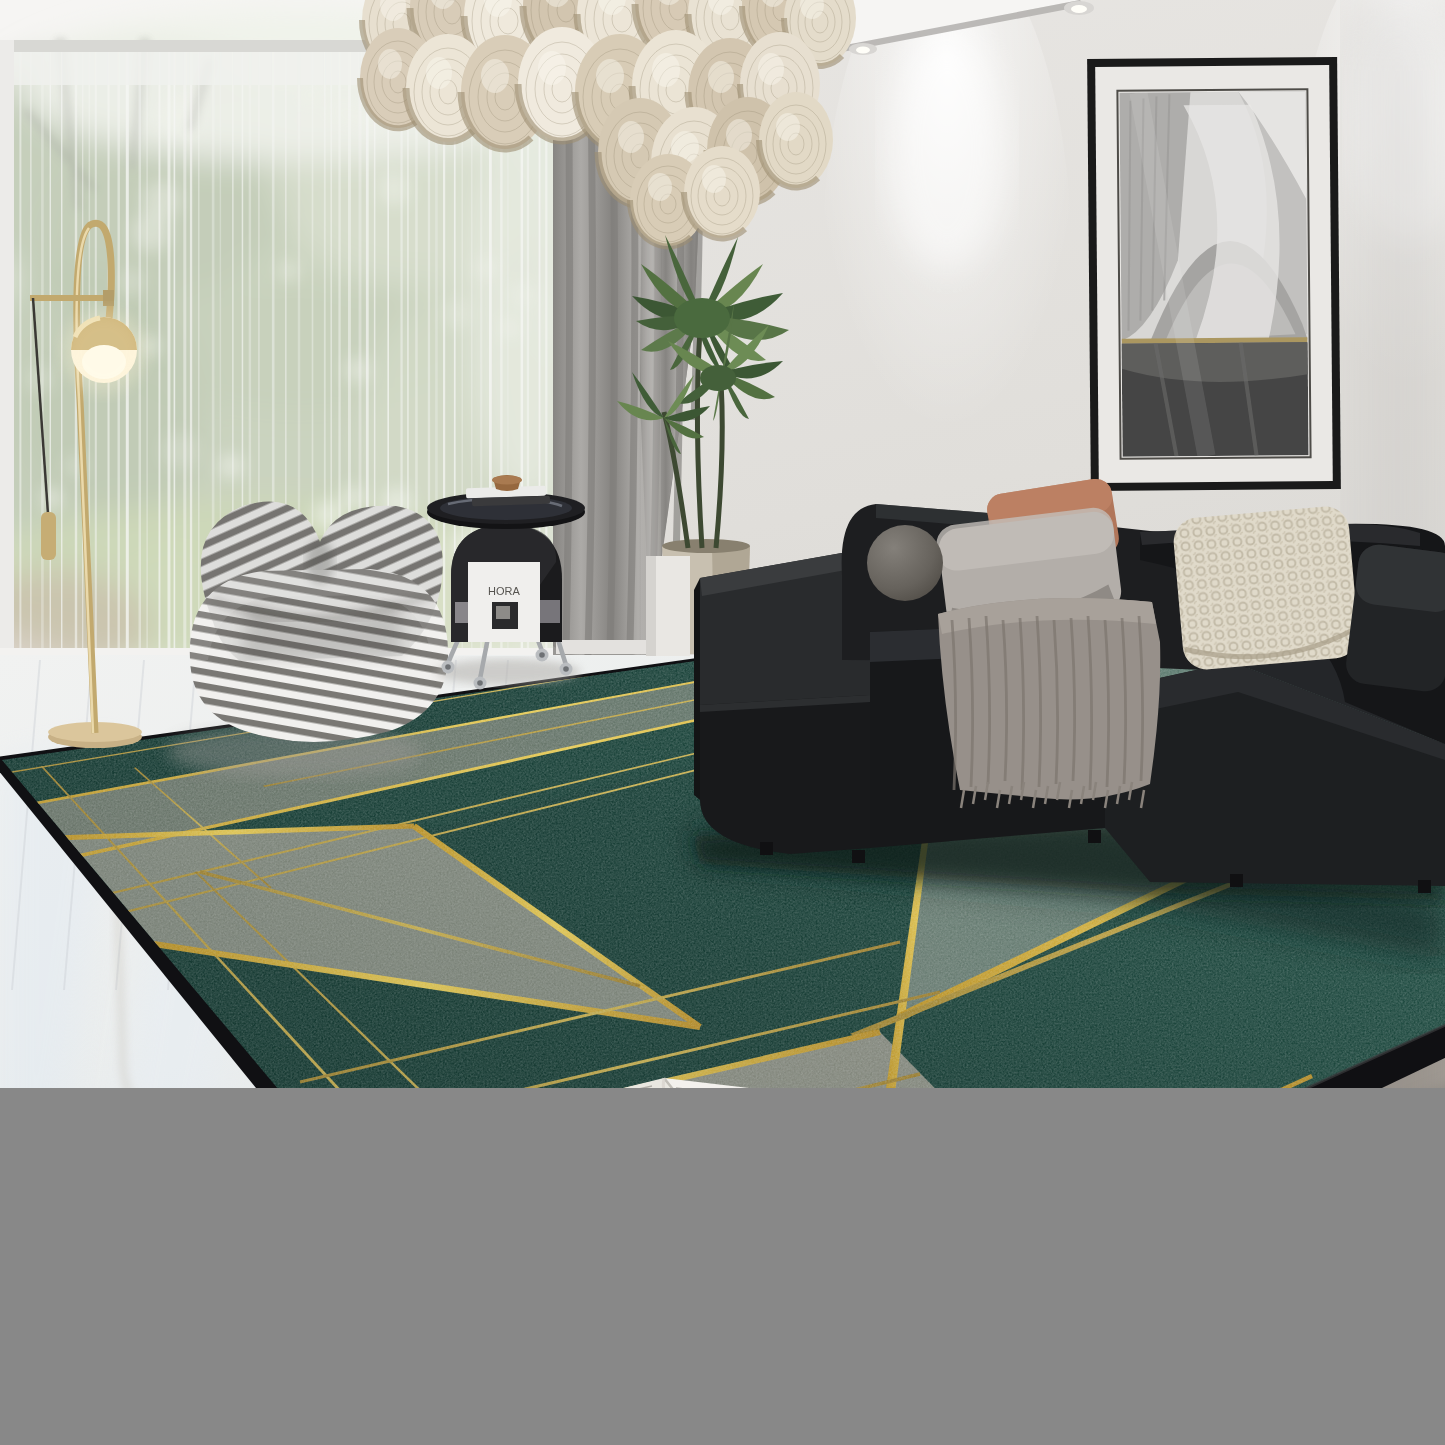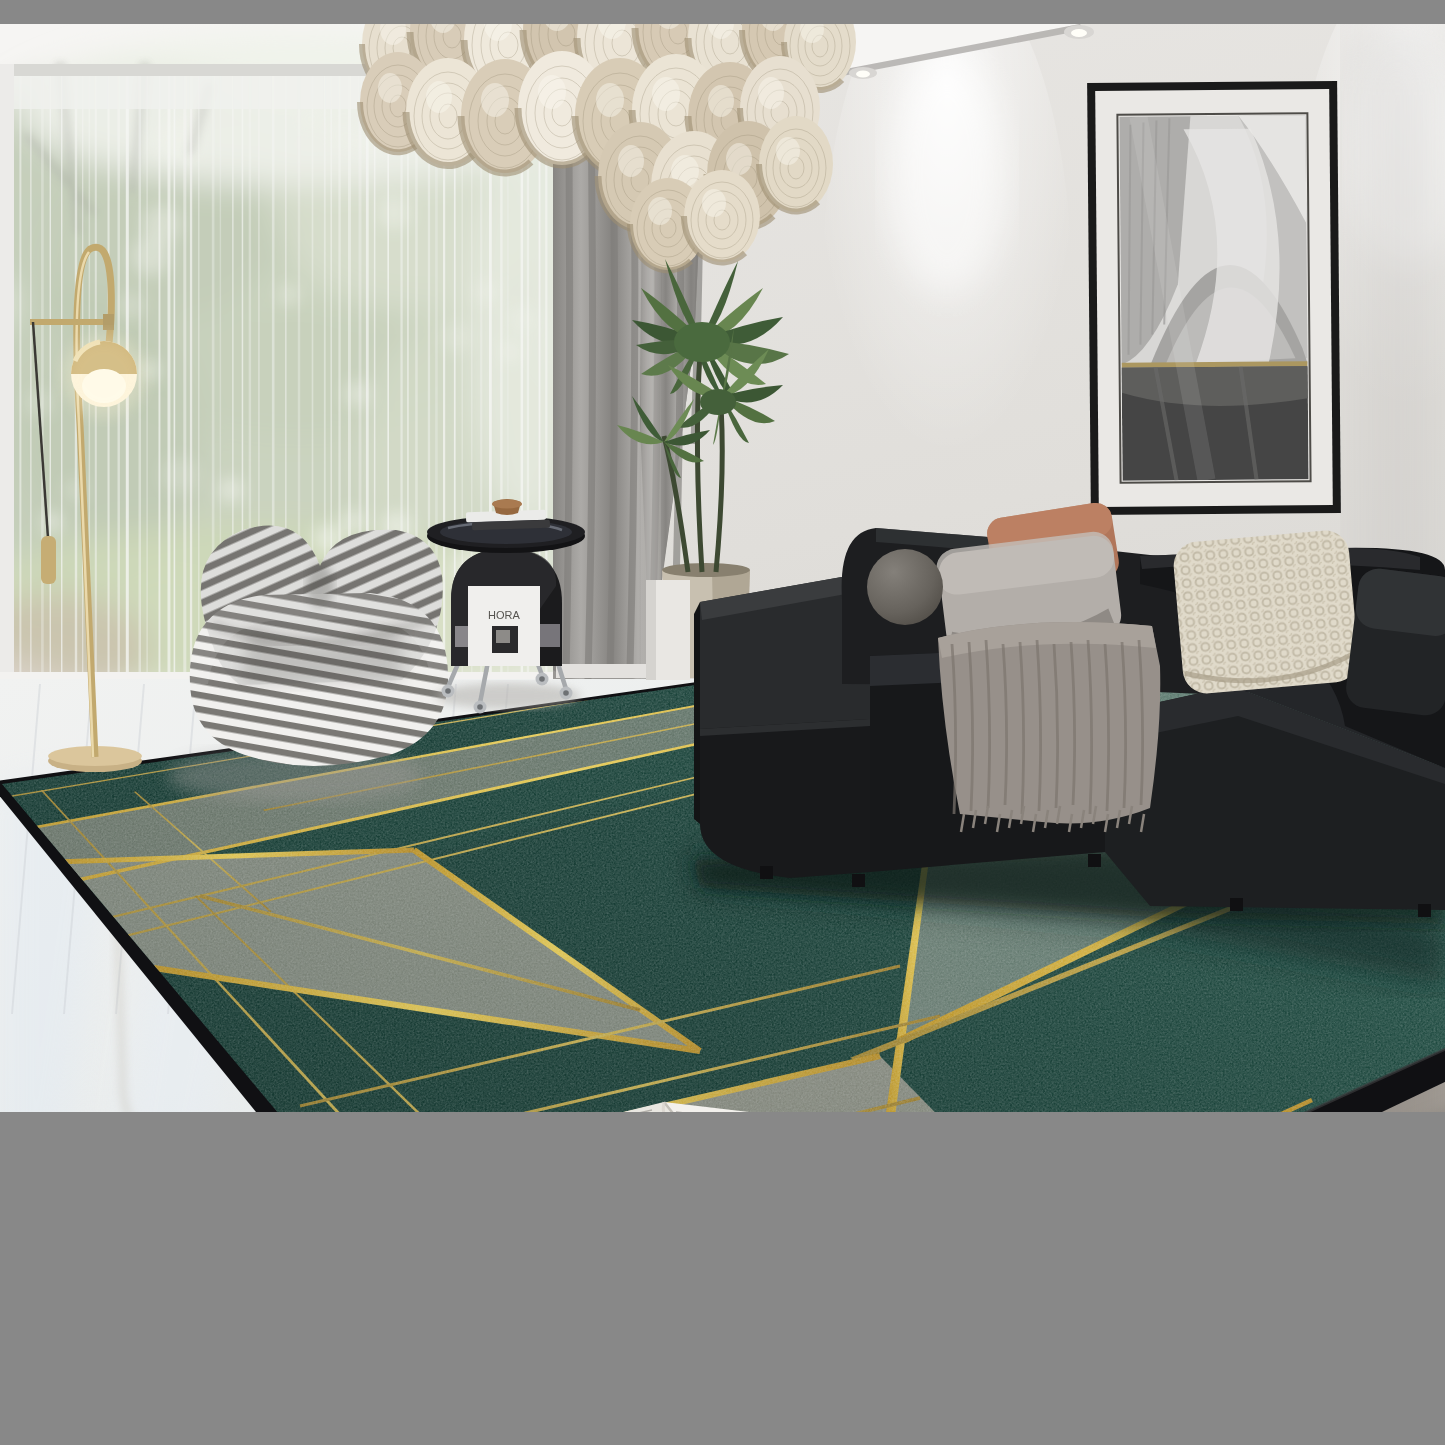--- a/index.html
+++ b/index.html
@@ -1,14 +1,14 @@
 <!DOCTYPE html>
 <html><head><meta charset="utf-8"><style>
 html,body{margin:0;padding:0;background:#888;}
-#scene{width:1445px;height:1088px;position:relative;overflow:hidden;font-family:"Liberation Sans",sans-serif;margin-top:24px;}
+#scene{width:1445px;height:1088px;position:relative;overflow:hidden;font-family:"Liberation Sans",sans-serif;}
 </style></head><body>
 <div id="scene">
 <svg width="1445" height="1445" viewBox="0 0 1445 1445" xmlns="http://www.w3.org/2000/svg">
 <defs>
 <linearGradient id="wallg" x1="0" y1="0" x2="0.2" y2="1">
  <stop offset="0" stop-color="#e9e7e4"></stop>
           <stop offset="0.45" stop-color="#e0deda"></stop>
           <stop offset="1" stop-color="#d0cecb"></stop>
 </linearGradient>
 <radialGradient id="spot1" cx="0.5" cy="0.2" r="0.55">

